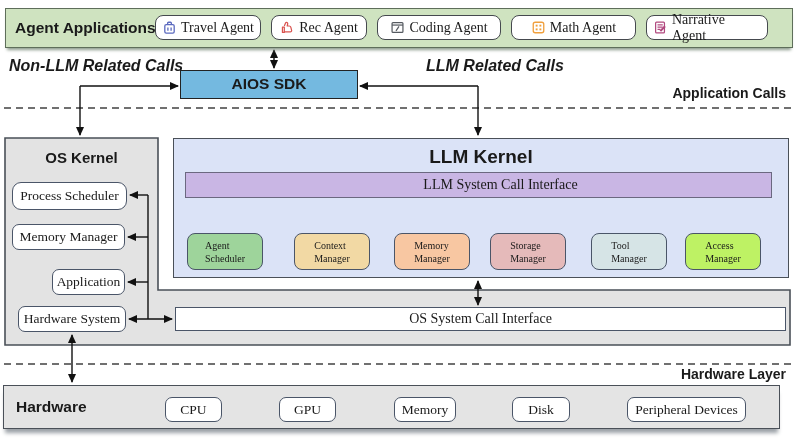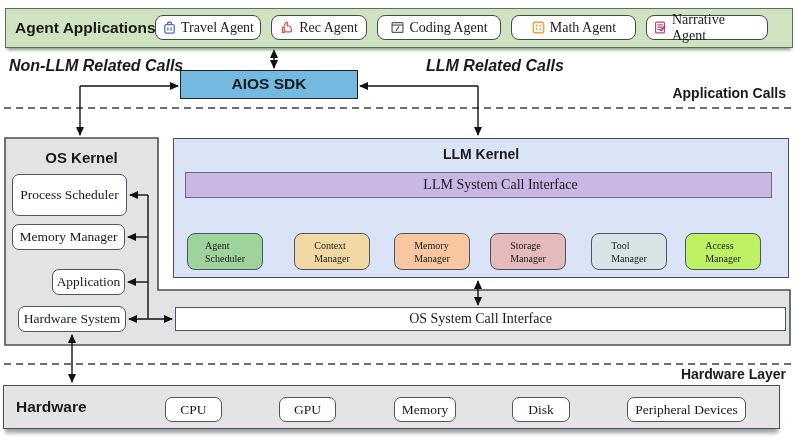--- a/index.html
+++ b/index.html
@@ -24,21 +24,21 @@
 
   .sdk-box{left:180px;top:70px;width:178px;height:29px;background:#74b9e0;border:1.6px solid #222;
            text-align:center;line-height:26px;font-weight:bold;font-size:15.5px;}
 
   
   .os-kernel-title{left:5px;top:149px;width:153px;text-align:center;font-weight:bold;font-size:15px;}
   .pill{background:#fff;border:1.3px solid #4a5568;border-radius:7px;
         font-family:"Liberation Serif",serif;font-size:13.5px;display:flex;
         align-items:center;justify-content:center;}
   .llm-kernel{left:173px;top:138px;width:616px;height:140px;background:#dbe3f7;border:1.6px solid #4a5058;}
-  .llm-kernel-title{left:173px;top:146px;width:616px;text-align:center;font-weight:bold;font-size:14px;}
+  .llm-kernel-title{left:173px;top:146px;width:616px;text-align:center;font-weight:bold;font-size:19px;}
   .llm-iface{left:185px;top:172px;width:587px;height:26px;background:#c9b6e4;border:1.2px solid #6b6880;
              font-family:"Liberation Serif",serif;font-size:14px;display:flex;align-items:center;justify-content:center;padding-left:44px;}
   .module{top:233px;width:76px;height:37px;border:1.3px solid #4a5568;border-radius:8px;
           font-family:"Liberation Serif",serif;font-size:10px;line-height:1.3;text-align:left;
           white-space:pre-line;display:flex;align-items:center;justify-content:center;}
   .os-iface{left:175px;top:307px;width:611px;height:24px;background:#fff;border:1.3px solid #4a5568;
             font-family:"Liberation Serif",serif;font-size:14px;display:flex;align-items:center;justify-content:center;}
 
   
   .hw-bar{left:3px;top:385px;width:777px;height:44px;background:#e4e4e4;border:1.6px solid #4a5058;
@@ -151,21 +151,21 @@
 
   <div class="abs call-label" style="left:9px;top:57px;">Non-LLM Related Calls</div>
   <div class="abs call-label" style="left:426px;top:57px;">LLM Related Calls</div>
 
   <div class="abs sdk-box" style="background-color: rgb(116, 185, 224);">AIOS SDK</div>
 
   <div class="abs layer-label" style="top:85px;">Application Calls</div>
   <div class="abs layer-label" style="top:113px;margin-top:40px;">Kernel Layer</div>
 
   <div class="abs os-kernel-title">OS Kernel</div>
-  <div class="abs pill" style="left:12px;top:174px;width:115px;height:42px;">Process Scheduler</div>
+  <div class="abs pill" style="left:12px;top:182px;width:115px;height:28px;border-radius:9px;">Process Scheduler</div>
   <div class="abs pill" style="left:12px;top:224px;width:113px;height:26px;">Memory Manager</div>
   <div class="abs pill" style="left:52px;top:269px;width:73px;height:26px;">Application</div>
   <div class="abs pill" style="left:18px;top:306px;width:108px;height:26px;">Hardware System</div>
 
   <div class="abs llm-kernel" style="background-color: rgb(219, 227, 247);"></div>
   <div class="abs llm-kernel-title">LLM Kernel</div>
   <div class="abs llm-iface" style="background-color: rgb(201, 182, 228);">LLM System Call Interface</div>
 
   <div class="abs module" style="left: 187px; background-color: rgb(158, 212, 155);">Agent
 Scheduler</div>

